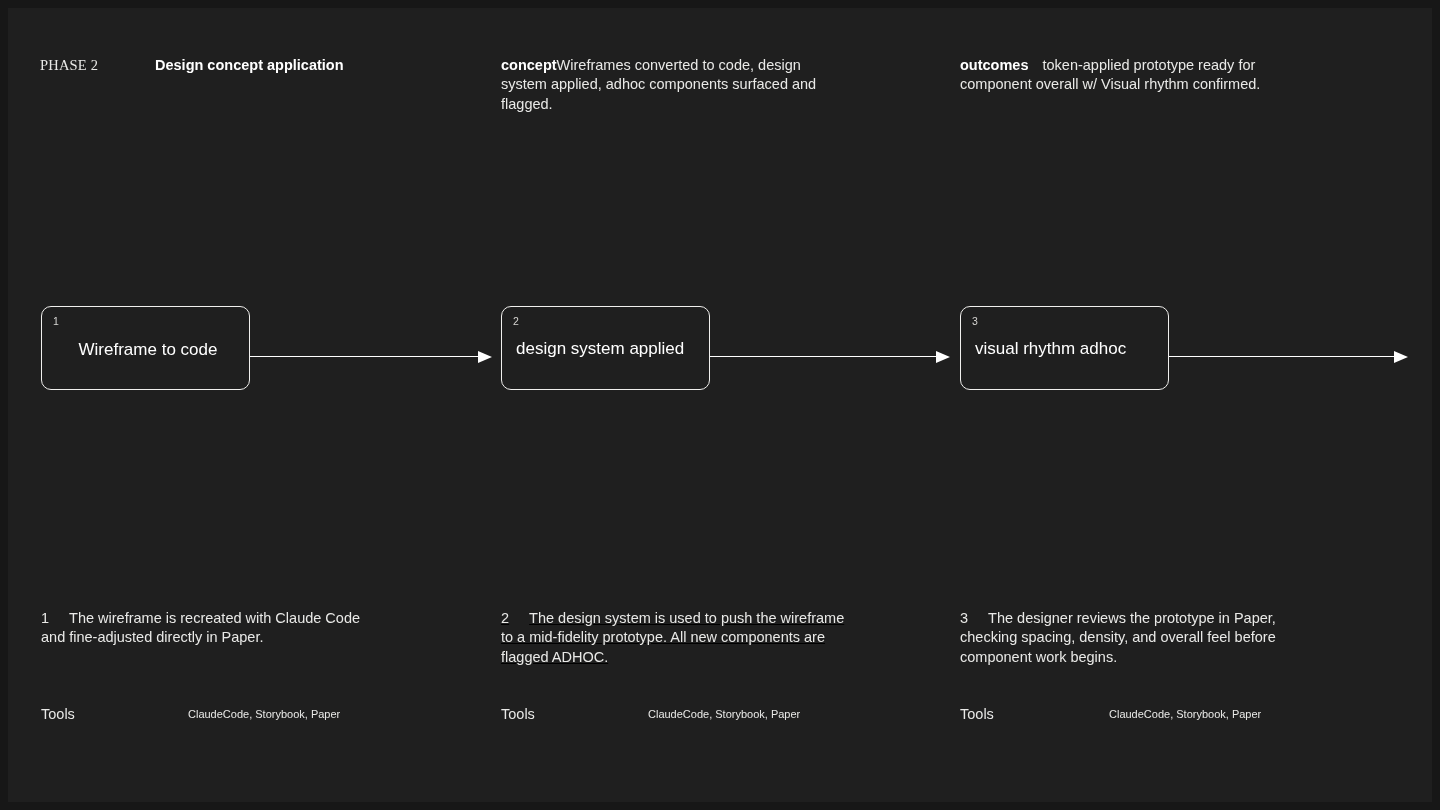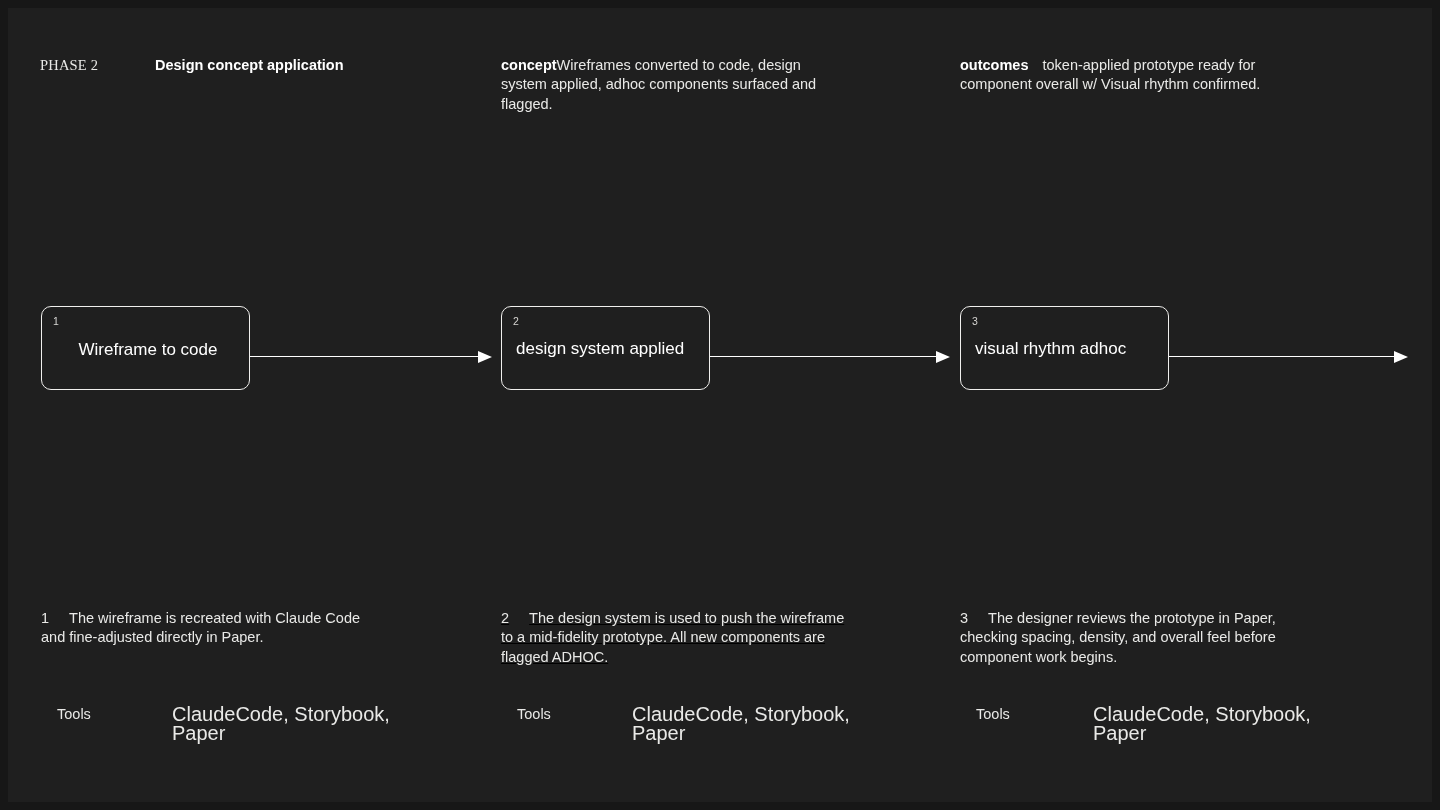--- a/index.html
+++ b/index.html
@@ -170,33 +170,34 @@
   .note-body {
     font-size: 14.5px;
     line-height: 19.4px;
     color: #e9e9e7;
   }
   .note-num { margin-right: 20px; }
 
   .tools-row {
     position: absolute;
     top: 96px;
-    left: 16px;
+    left: 0;
     width: 100%;
     display: flex;
+    gap: 32px;
   }
   .tools-label {
     flex: 0 0 115px;
     font-size: 14.5px;
     line-height: 19.4px;
     color: #e9e9e7;
   }
   .tools-value {
     flex: 1 1 auto;
-    font-size: 20px;
+    font-size: 11px;
     line-height: 19.4px;
     color: #e9e9e7;
   }
   .col.c3 .tools-label { flex: 0 0 117px; }
 </style>
 </head>
 <body>
 
 <div class="canvas">
 

